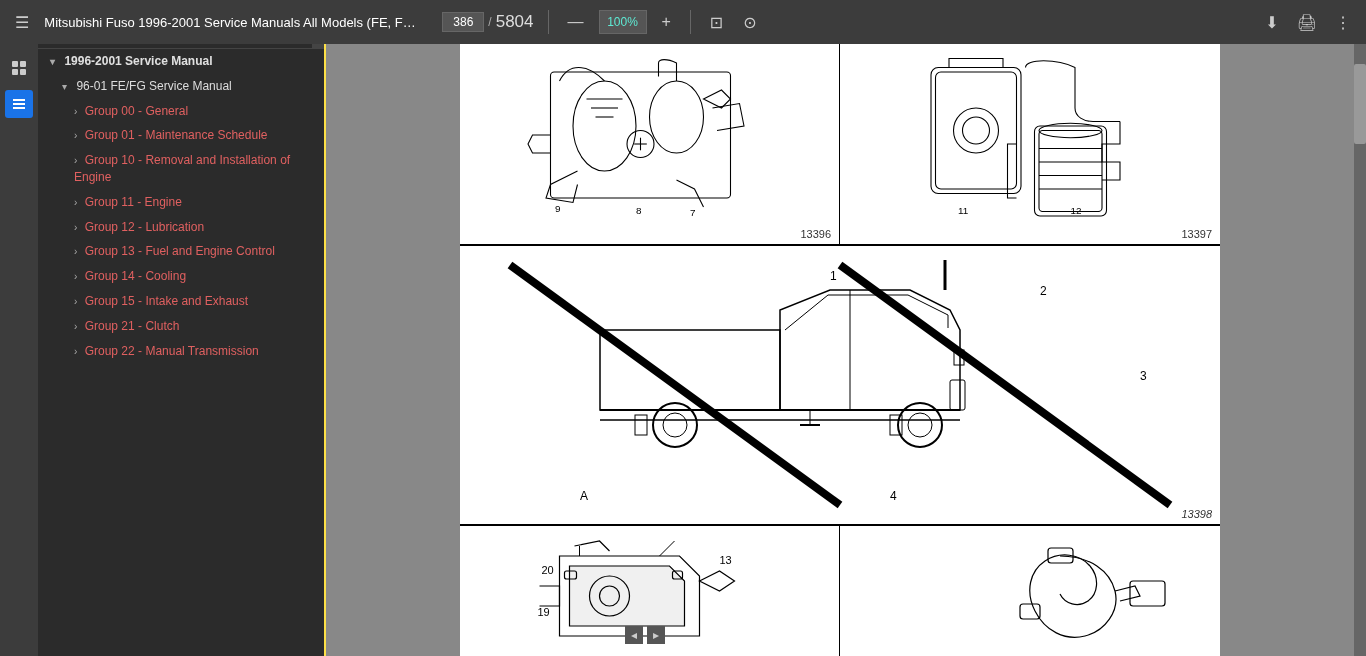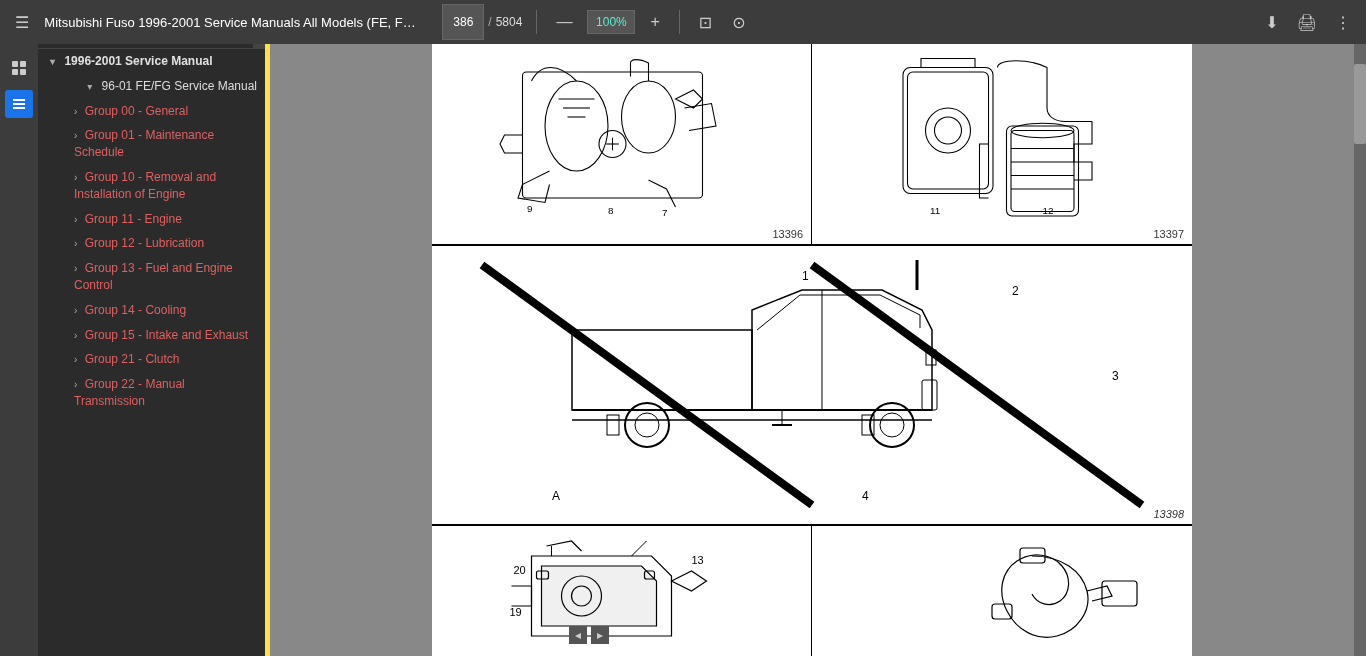--- a/index.html
+++ b/index.html
@@ -30,30 +30,30 @@
       align-items: center;
       gap: 4px;
       margin-left: 8px;
     }
     #toolbar .page-input {
       background: #555;
       border: 1px solid #666;
       color: #fff;
       width: 42px;
       text-align: center;
-      height: 36px;
+      height: 20px;
       font-size: 12px;
       padding: 2px 4px;
     }
     #toolbar .sep {
       color: #aaa;
       font-size: 12px;
     }
     #toolbar .total-pages {
-      font-size: 12px;
+      font-size: 17px;
       color: #ddd;
     }
     #toolbar .divider {
       width: 1px;
       height: 24px;
       background: #666;
       margin: 0 4px;
     }
     #toolbar .zoom-btn, #toolbar .icon-btn {
       background: none;
@@ -111,46 +111,45 @@
       font-size: 16px;
       display: flex;
       align-items: center;
       justify-content: center;
       border-radius: 3px;
     }
     .icon-bar-btn.active { background: #1a73e8; color: #fff; }
 
     
     #sidebar {
-      width: 232px;
+      width: 288px;
       background: #2b2b2b;
       color: #ccc;
       overflow-y: auto;
       flex-shrink: 0;
       font-size: 12px;
-      border-right: 5px solid #fde047;
+      border-right: 2px solid #fde047;
     }
     #sidebar::-webkit-scrollbar { width: 6px; }
     #sidebar::-webkit-scrollbar-track { background: #2b2b2b; }
     #sidebar::-webkit-scrollbar-thumb { background: #555; border-radius: 3px; }
 
     .tree-item {
       padding: 4px 8px 4px 12px;
       cursor: pointer;
       line-height: 1.4;
     }
     .tree-item.level-0 {
       font-weight: bold;
       color: #e0e0e0;
       padding-left: 12px;
     }
     .tree-item.level-1 {
       padding-left: 24px;
       color: #ddd;
-      text-align: right;
     }
     .tree-item.level-2 {
       padding-left: 36px;
       color: #e06060;
     }
     .tree-item.level-2 .chevron {
       color: #aaa;
       font-size: 10px;
       margin-right: 4px;
     }

